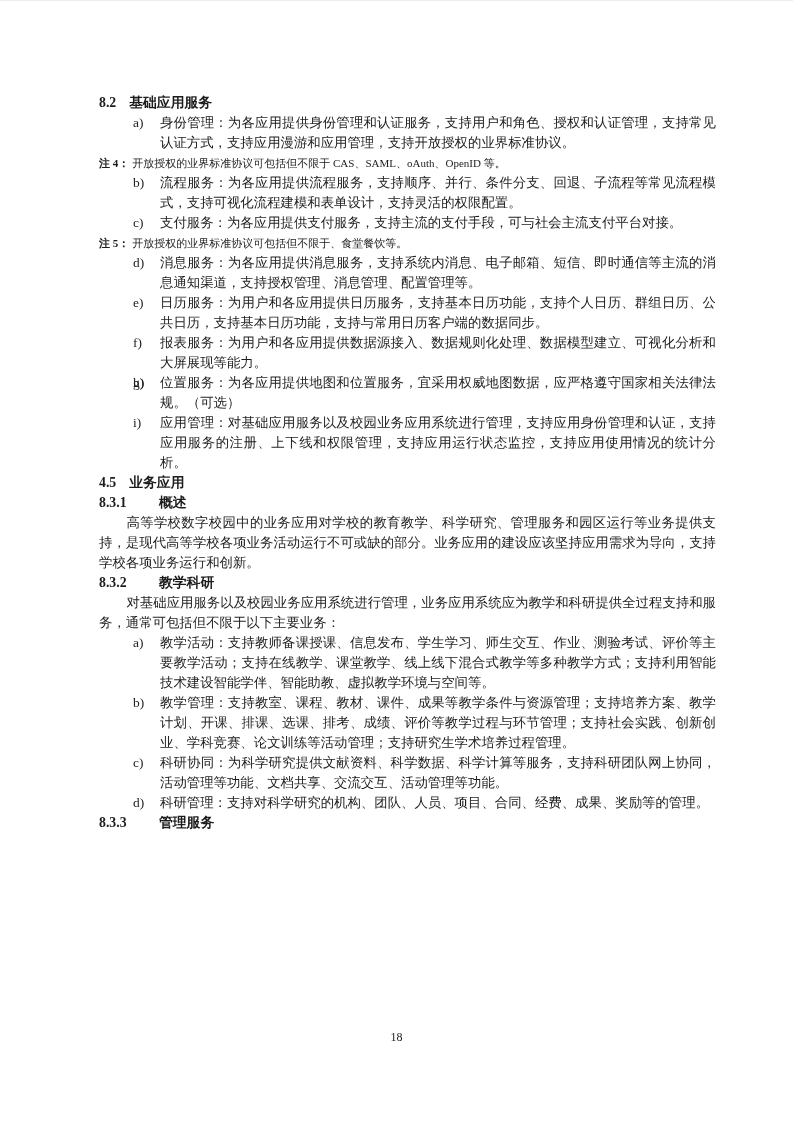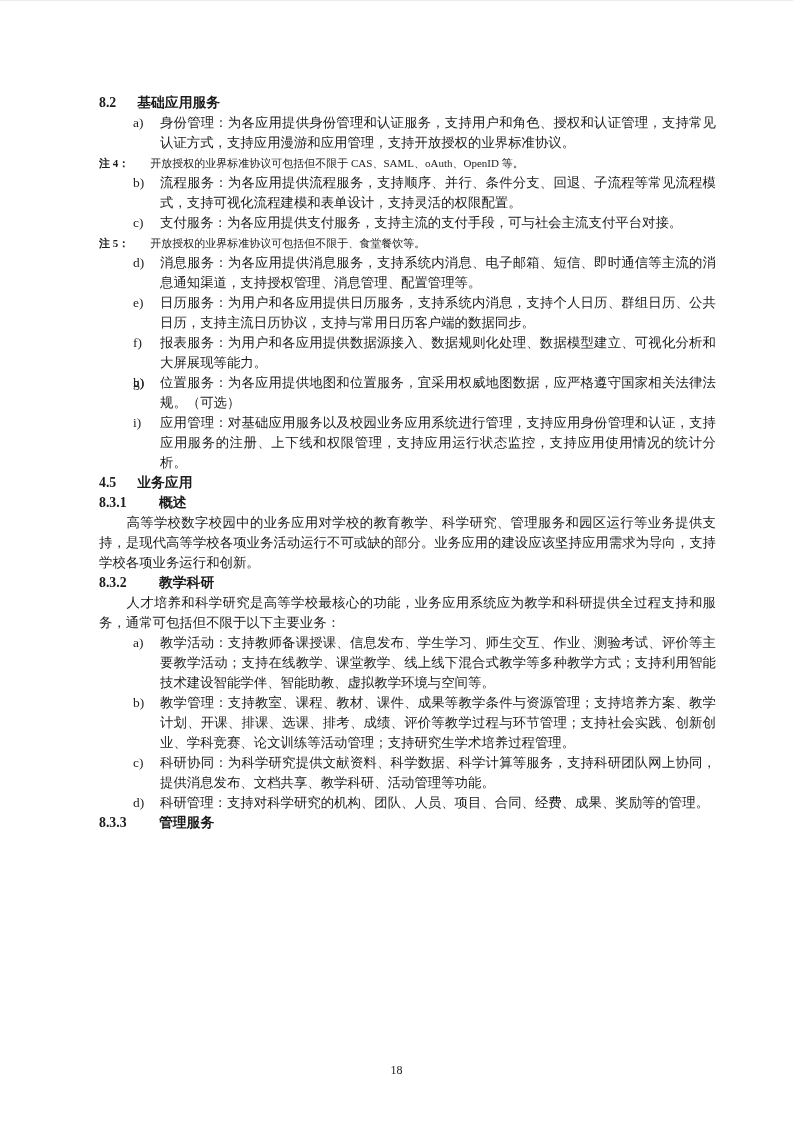--- a/index.html
+++ b/index.html
@@ -26,21 +26,21 @@
     line-height: 20px;
     text-align: justify;
   }
   .content p, .content div { margin: 0; }
 
   .h-section {
     font-weight: bold;
     font-size: 13.8px;
     text-align: left;
   }
-  .h-section .h-num { margin-right: 21px; }
+  .h-section .h-num { margin-right: 13px; }
 
   .h-sub {
     font-weight: bold;
     font-size: 13.8px;
     text-align: left;
   }
   .h-sub .h-num { display: inline-block; width: 60px; font-weight: bold; }
 
   .para { text-indent: 2.05em; }
 
@@ -51,31 +51,31 @@
   .item .item-label {
     position: absolute;
     left: 34px;
     top: 0;
   }
 
   .note {
     font-size: 11px;
     text-align: left;
   }
-  .note .note-label { font-weight: bold; margin-right: 21px; }
+  .note .note-label { font-weight: bold; margin-right: 3px; }
 
   .mt-sec  { margin-top: 12px; }
   .mt-sub1 { margin-top: 10px; }
   .mt-sub2 { margin-top: 13px; }
   .mt-sub3 { margin-top: 12px; }
 
   .page-number {
     position: absolute;
     left: 0;
-    top: 1062px;
+    top: 1029px;
     width: 100%;
     text-align: center;
     font-size: 12px;
     line-height: 14px;
   }
 </style>
 </head>
 <body>
 
 <div class="page">
@@ -104,21 +104,21 @@
 
     <div class="note">
       <span class="note-label">注 5：</span><span>开放授权的业界标准协议可包括但不限于、食堂餐饮等。</span>
     </div>
 
     <div class="item">
       <span class="item-label">d)</span><span>消息服务：为各应用提供消息服务，支持系统内消息、电子邮箱、短信、即时通信等主流的消息通知渠道，支持授权管理、消息管理、配置管理等。</span>
     </div>
 
     <div class="item">
-      <span class="item-label">e)</span><span>日历服务：为用户和各应用提供日历服务，支持系统内消息，支持个人日历、群组日历、公共日历，支持主流日历协议，支持与常用日历客户端的数据同步。</span>
+      <span class="item-label">e)</span><span>日历服务：为用户和各应用提供日历服务，支持基本日历功能，支持个人日历、群组日历、公共日历，支持基本日历功能，支持与常用日历客户端的数据同步。</span>
     </div>
 
     <div class="item">
       <span class="item-label">f)</span><span>报表服务：为用户和各应用提供数据源接入、数据规则化处理、数据模型建立、可视化分析和大屏展现等能力。</span>
     </div>
 
     <div class="item">
       <span class="item-label">g)</span>
     </div>
 
@@ -137,32 +137,32 @@
     <div class="h-sub mt-sub1">
       <span class="h-num">8.3.1</span><span class="h-title">概述</span>
     </div>
 
     <p class="para">高等学校数字校园中的业务应用对学校的教育教学、科学研究、管理服务和园区运行等业务提供支持，是现代高等学校各项业务活动运行不可或缺的部分。业务应用的建设应该坚持应用需求为导向，支持学校各项业务运行和创新。</p>
 
     <div class="h-sub mt-sub2">
       <span class="h-num">8.3.2</span><span class="h-title">教学科研</span>
     </div>
 
-    <p class="para">人才培养和科学研究是高等学校最核心的功能，业务应用系统应为教学和科研提供全过程支持和服务，通常可包括但不限于以下主要业务：</p>
+    <p class="para">对基础应用服务以及校园业务应用系统进行管理，业务应用系统应为教学和科研提供全过程支持和服务，通常可包括但不限于以下主要业务：</p>
 
     <div class="item">
       <span class="item-label">a)</span><span>教学活动：支持教师备课授课、信息发布、学生学习、师生交互、作业、测验考试、评价等主要教学活动；支持在线教学、课堂教学、线上线下混合式教学等多种教学方式；支持利用智能技术建设智能学伴、智能助教、虚拟教学环境与空间等。</span>
     </div>
 
     <div class="item">
       <span class="item-label">b)</span><span>教学管理：支持教室、课程、教材、课件、成果等教学条件与资源管理；支持培养方案、教学计划、开课、排课、选课、排考、成绩、评价等教学过程与环节管理；支持社会实践、创新创业、学科竞赛、论文训练等活动管理；支持研究生学术培养过程管理。</span>
     </div>
 
     <div class="item">
-      <span class="item-label">c)</span><span>科研协同：为科学研究提供文献资料、科学数据、科学计算等服务，支持科研团队网上协同，提供消息发布、文档共享、教学科研、活动管理等功能。</span>
+      <span class="item-label">c)</span><span>科研协同：为科学研究提供文献资料、科学数据、科学计算等服务，支持科研团队网上协同，活动管理等功能、文档共享、交流交互、活动管理等功能。</span>
     </div>
 
     <div class="item">
       <span class="item-label">d)</span><span>科研管理：支持对科学研究的机构、团队、人员、项目、合同、经费、成果、奖励等的管理。</span>
     </div>
 
     <div class="h-sub mt-sub3">
       <span class="h-num">8.3.3</span><span class="h-title">管理服务</span>
     </div>
 

